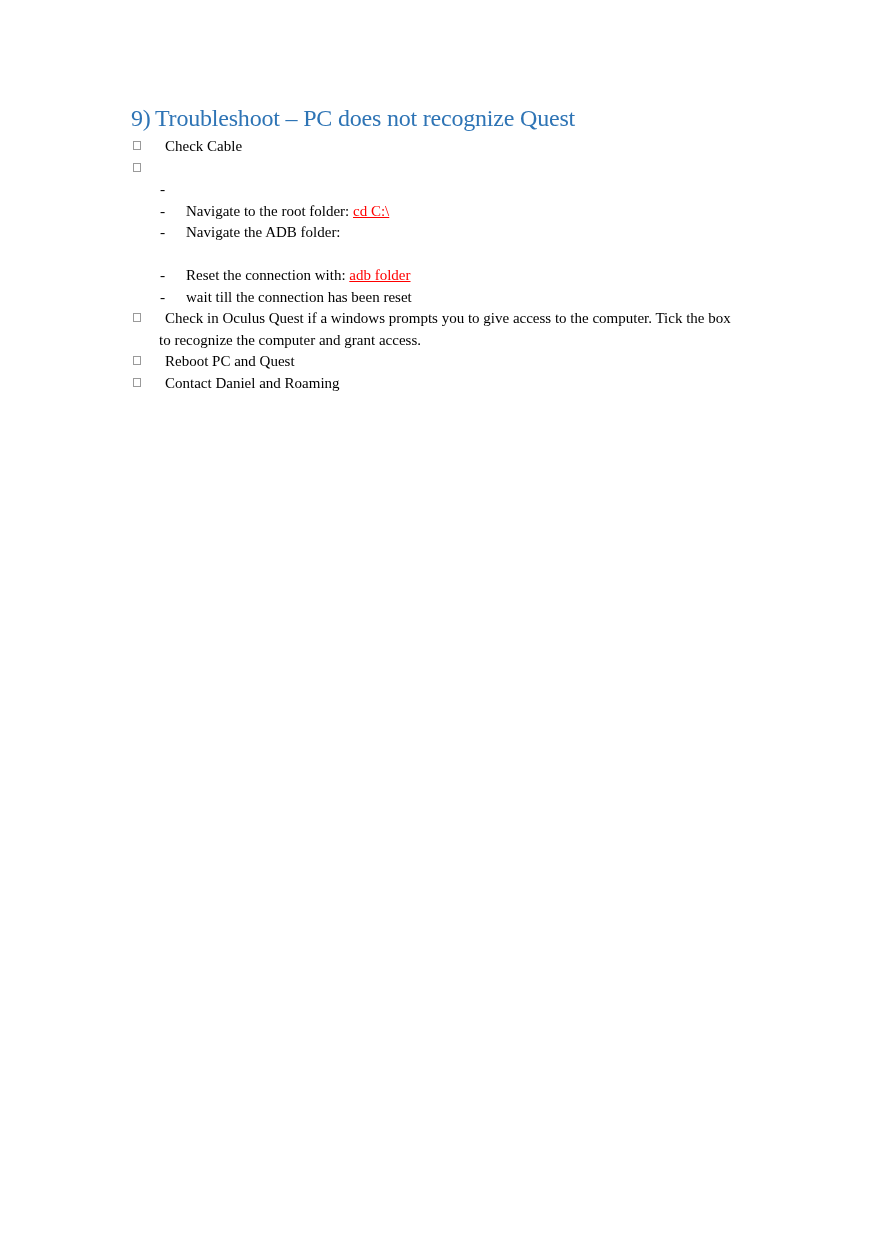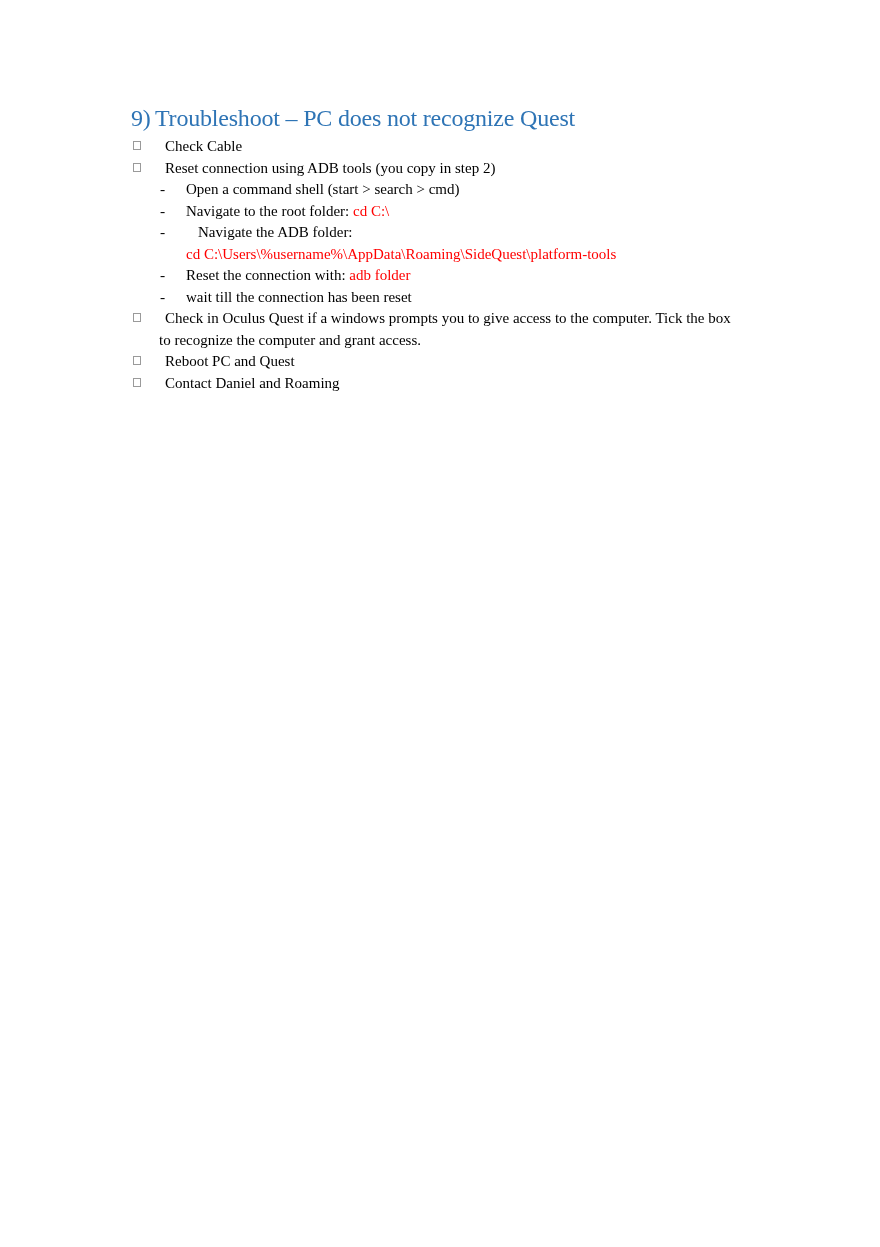--- a/index.html
+++ b/index.html
@@ -4,44 +4,41 @@
 <style>
   html, body { margin:0; padding:0; }
   body { width:880px; height:1247px; background:#ffffff; position:relative; overflow:hidden;
          font-family:"Liberation Serif", "DejaVu Serif", serif; color:#000; }
   .page { position:absolute; left:0; top:0; width:880px; height:1247px; }
   .title { position:absolute; left:131px; top:105px; font-size:24px; color:#2e74b5; white-space:nowrap; letter-spacing:-0.2px; }
   .title .num { display:inline-block; width:24px; }
   .line { position:absolute; font-size:15px; white-space:nowrap; line-height:20px; }
   .box { position:absolute; left:133px; width:8px; height:9px; border:1px solid #9a9a9a; box-sizing:border-box; }
   .dash { position:absolute; left:160px; font-size:15.5px; line-height:20px; }
-  .red { color:#ff0000; }
+  .red { color:#ff0000;text-decoration:underline; }
 </style>
 </head>
 <body>
 
 <div class="page">
   <div class="title"><span class="num">9)</span><span>Troubleshoot – PC does not recognize Quest</span></div>
 
   <span class="box" style="top:141px"></span>
   <div class="line" style="left:165px;top:136px">Check Cable</div>
 
   <span class="box" style="top:163px"></span>
-  <div class="line" style="left:165px;top:158px">Reset connection using ADB tools (you copy  in step 2)</div>
 
   <span class="dash" style="top:179px">-</span>
-  <div class="line" style="left:186px;top:179px">Open a command shell (start &gt; search &gt; cmd)</div>
 
   <span class="dash" style="top:201px">-</span>
   <div class="line" style="left:186px;top:201px"><span>Navigate to the root folder: </span><span class="red">cd C:\</span></div>
 
   <span class="dash" style="top:222px">-</span>
-  <div class="line" style="left:198px;top:222px">Navigate the ADB folder:</div>
+  <div class="line" style="left:186px;top:222px">Navigate the ADB folder:</div>
 
-  <div class="line red" style="left:186px;top:244px">cd C:\Users\%username%\AppData\Roaming\SideQuest\platform-tools</div>
 
   <span class="dash" style="top:265px">-</span>
   <div class="line" style="left:186px;top:265px"><span>Reset the connection with: </span><span class="red">adb folder</span></div>
 
   <span class="dash" style="top:287px">-</span>
   <div class="line" style="left:186px;top:287px">wait till the connection has been reset</div>
 
   <span class="box" style="top:313px"></span>
   <div class="line" style="left:159px;top:330px">to recognize the computer and grant access.</div>
   <div class="line" style="left:165px;top:308px">Check in Oculus Quest if a windows prompts you to give access to the computer. Tick the box</div>

